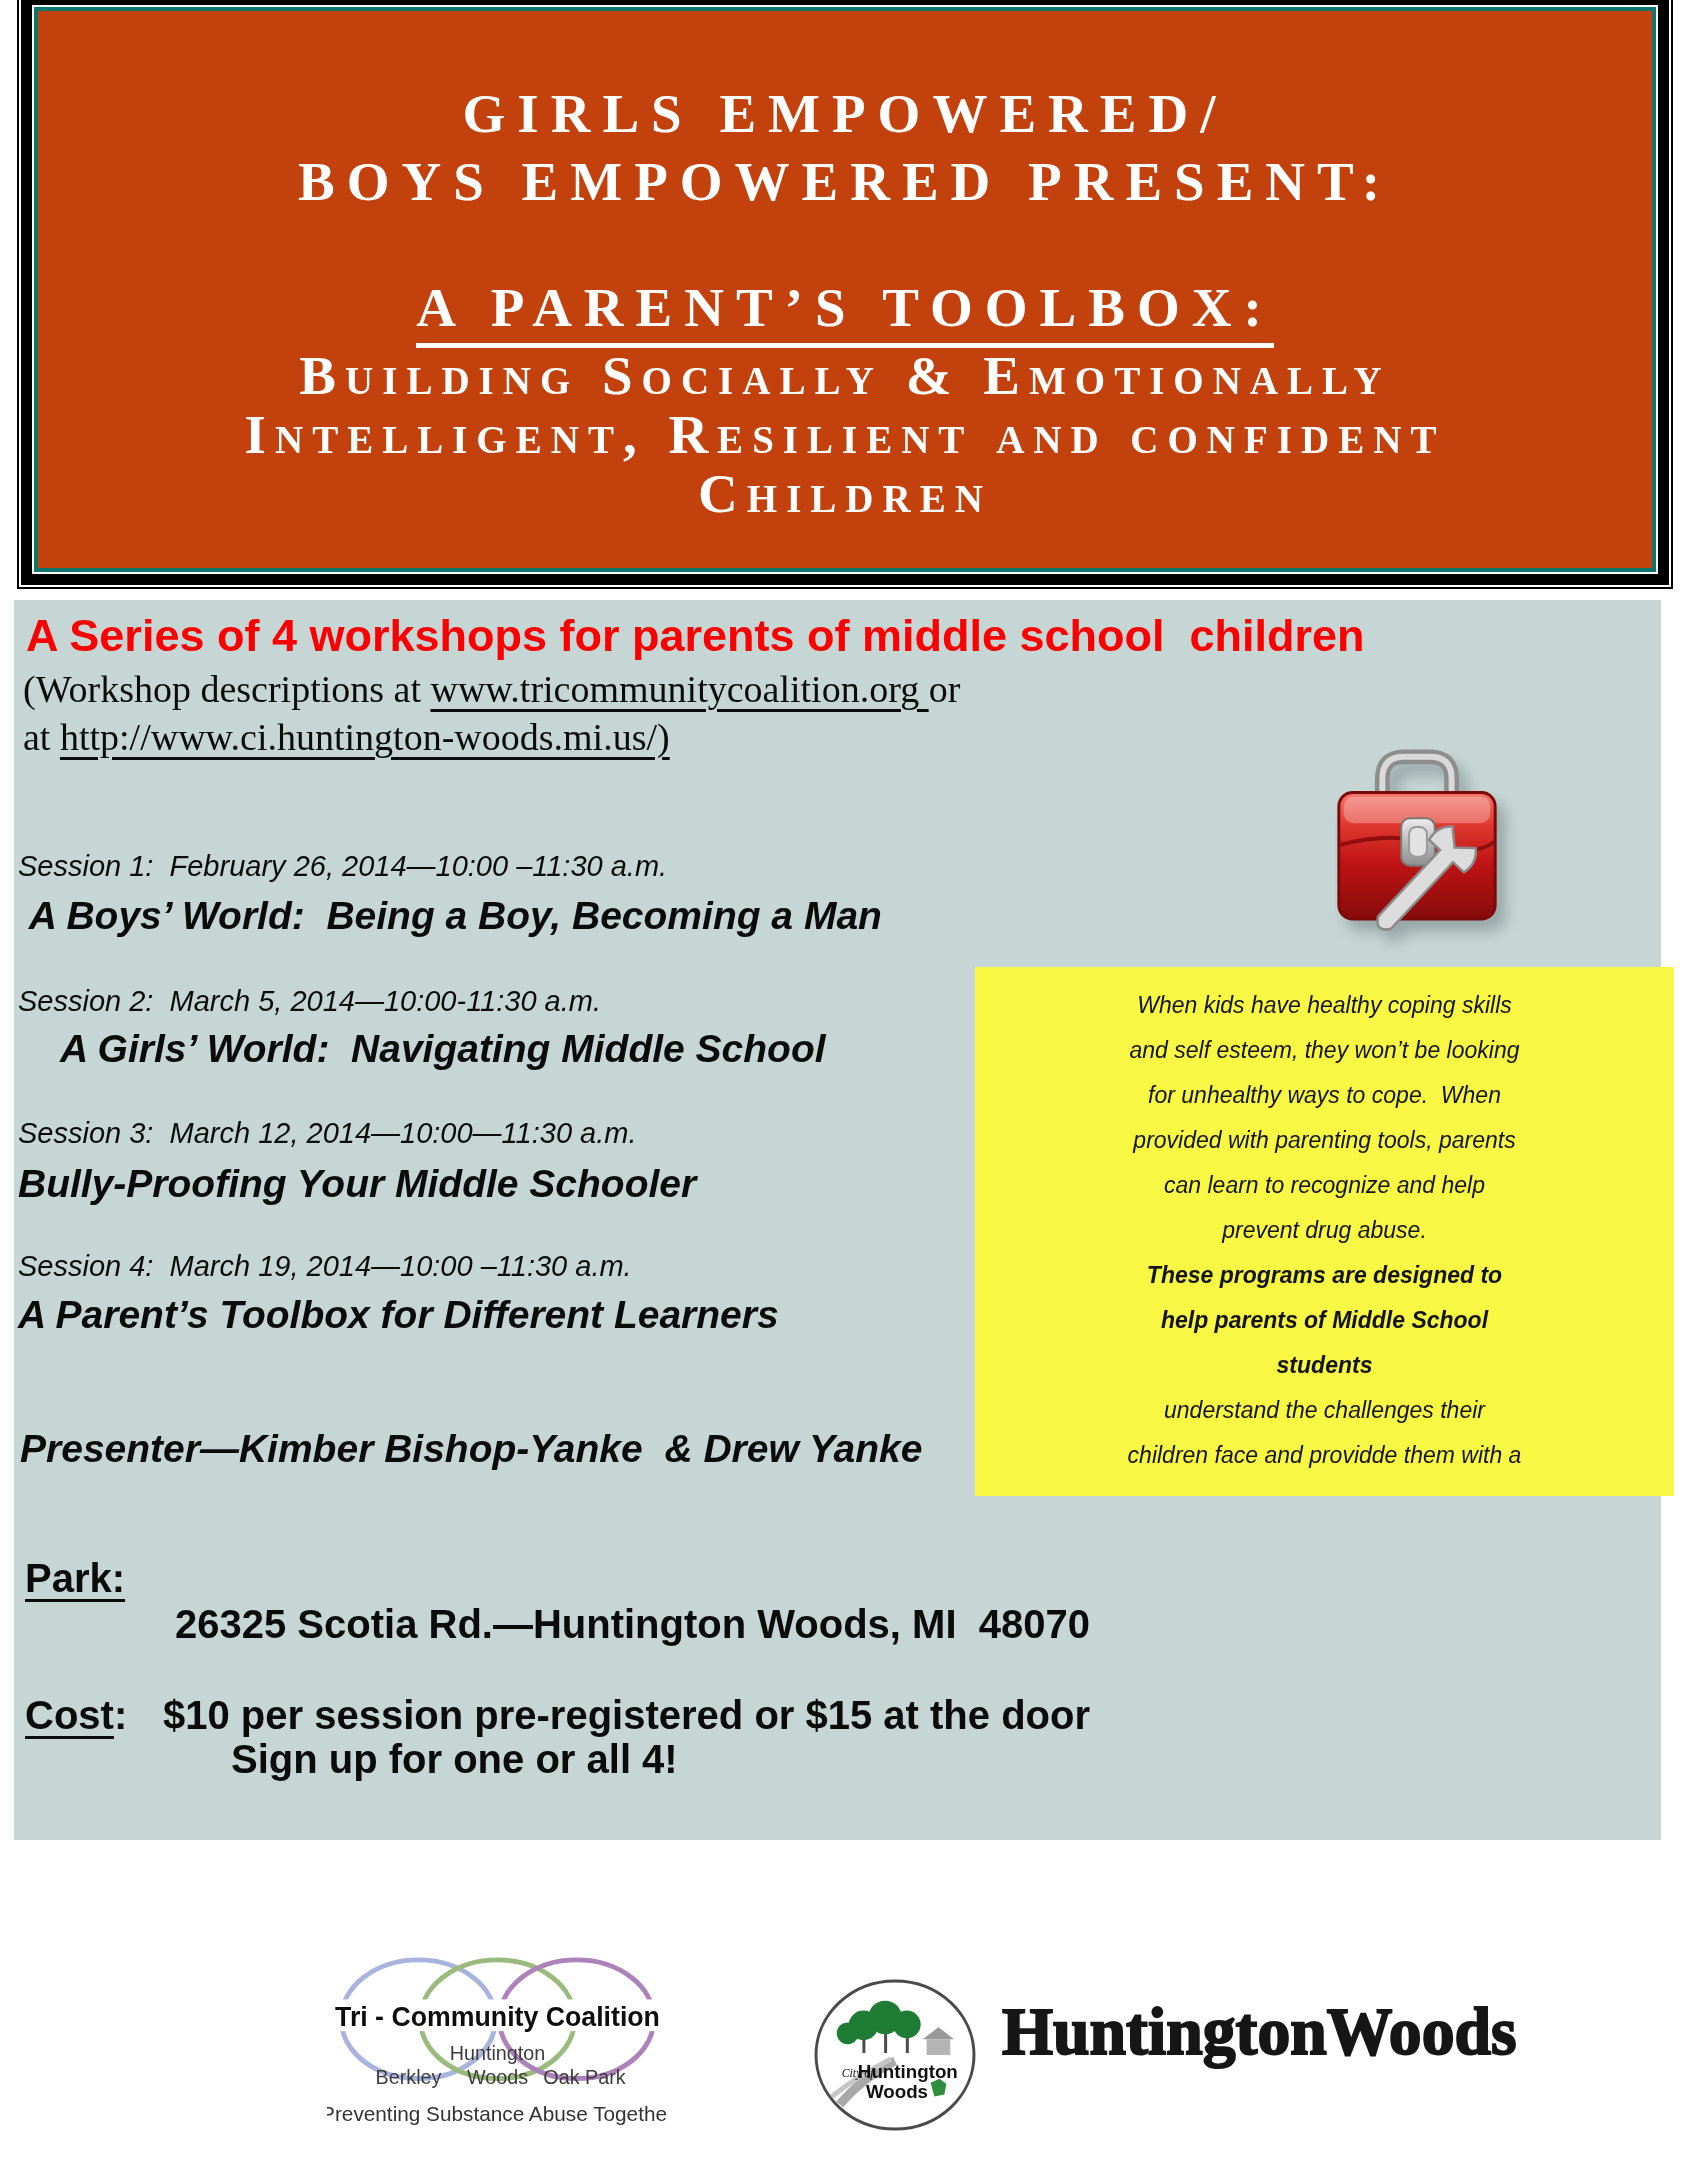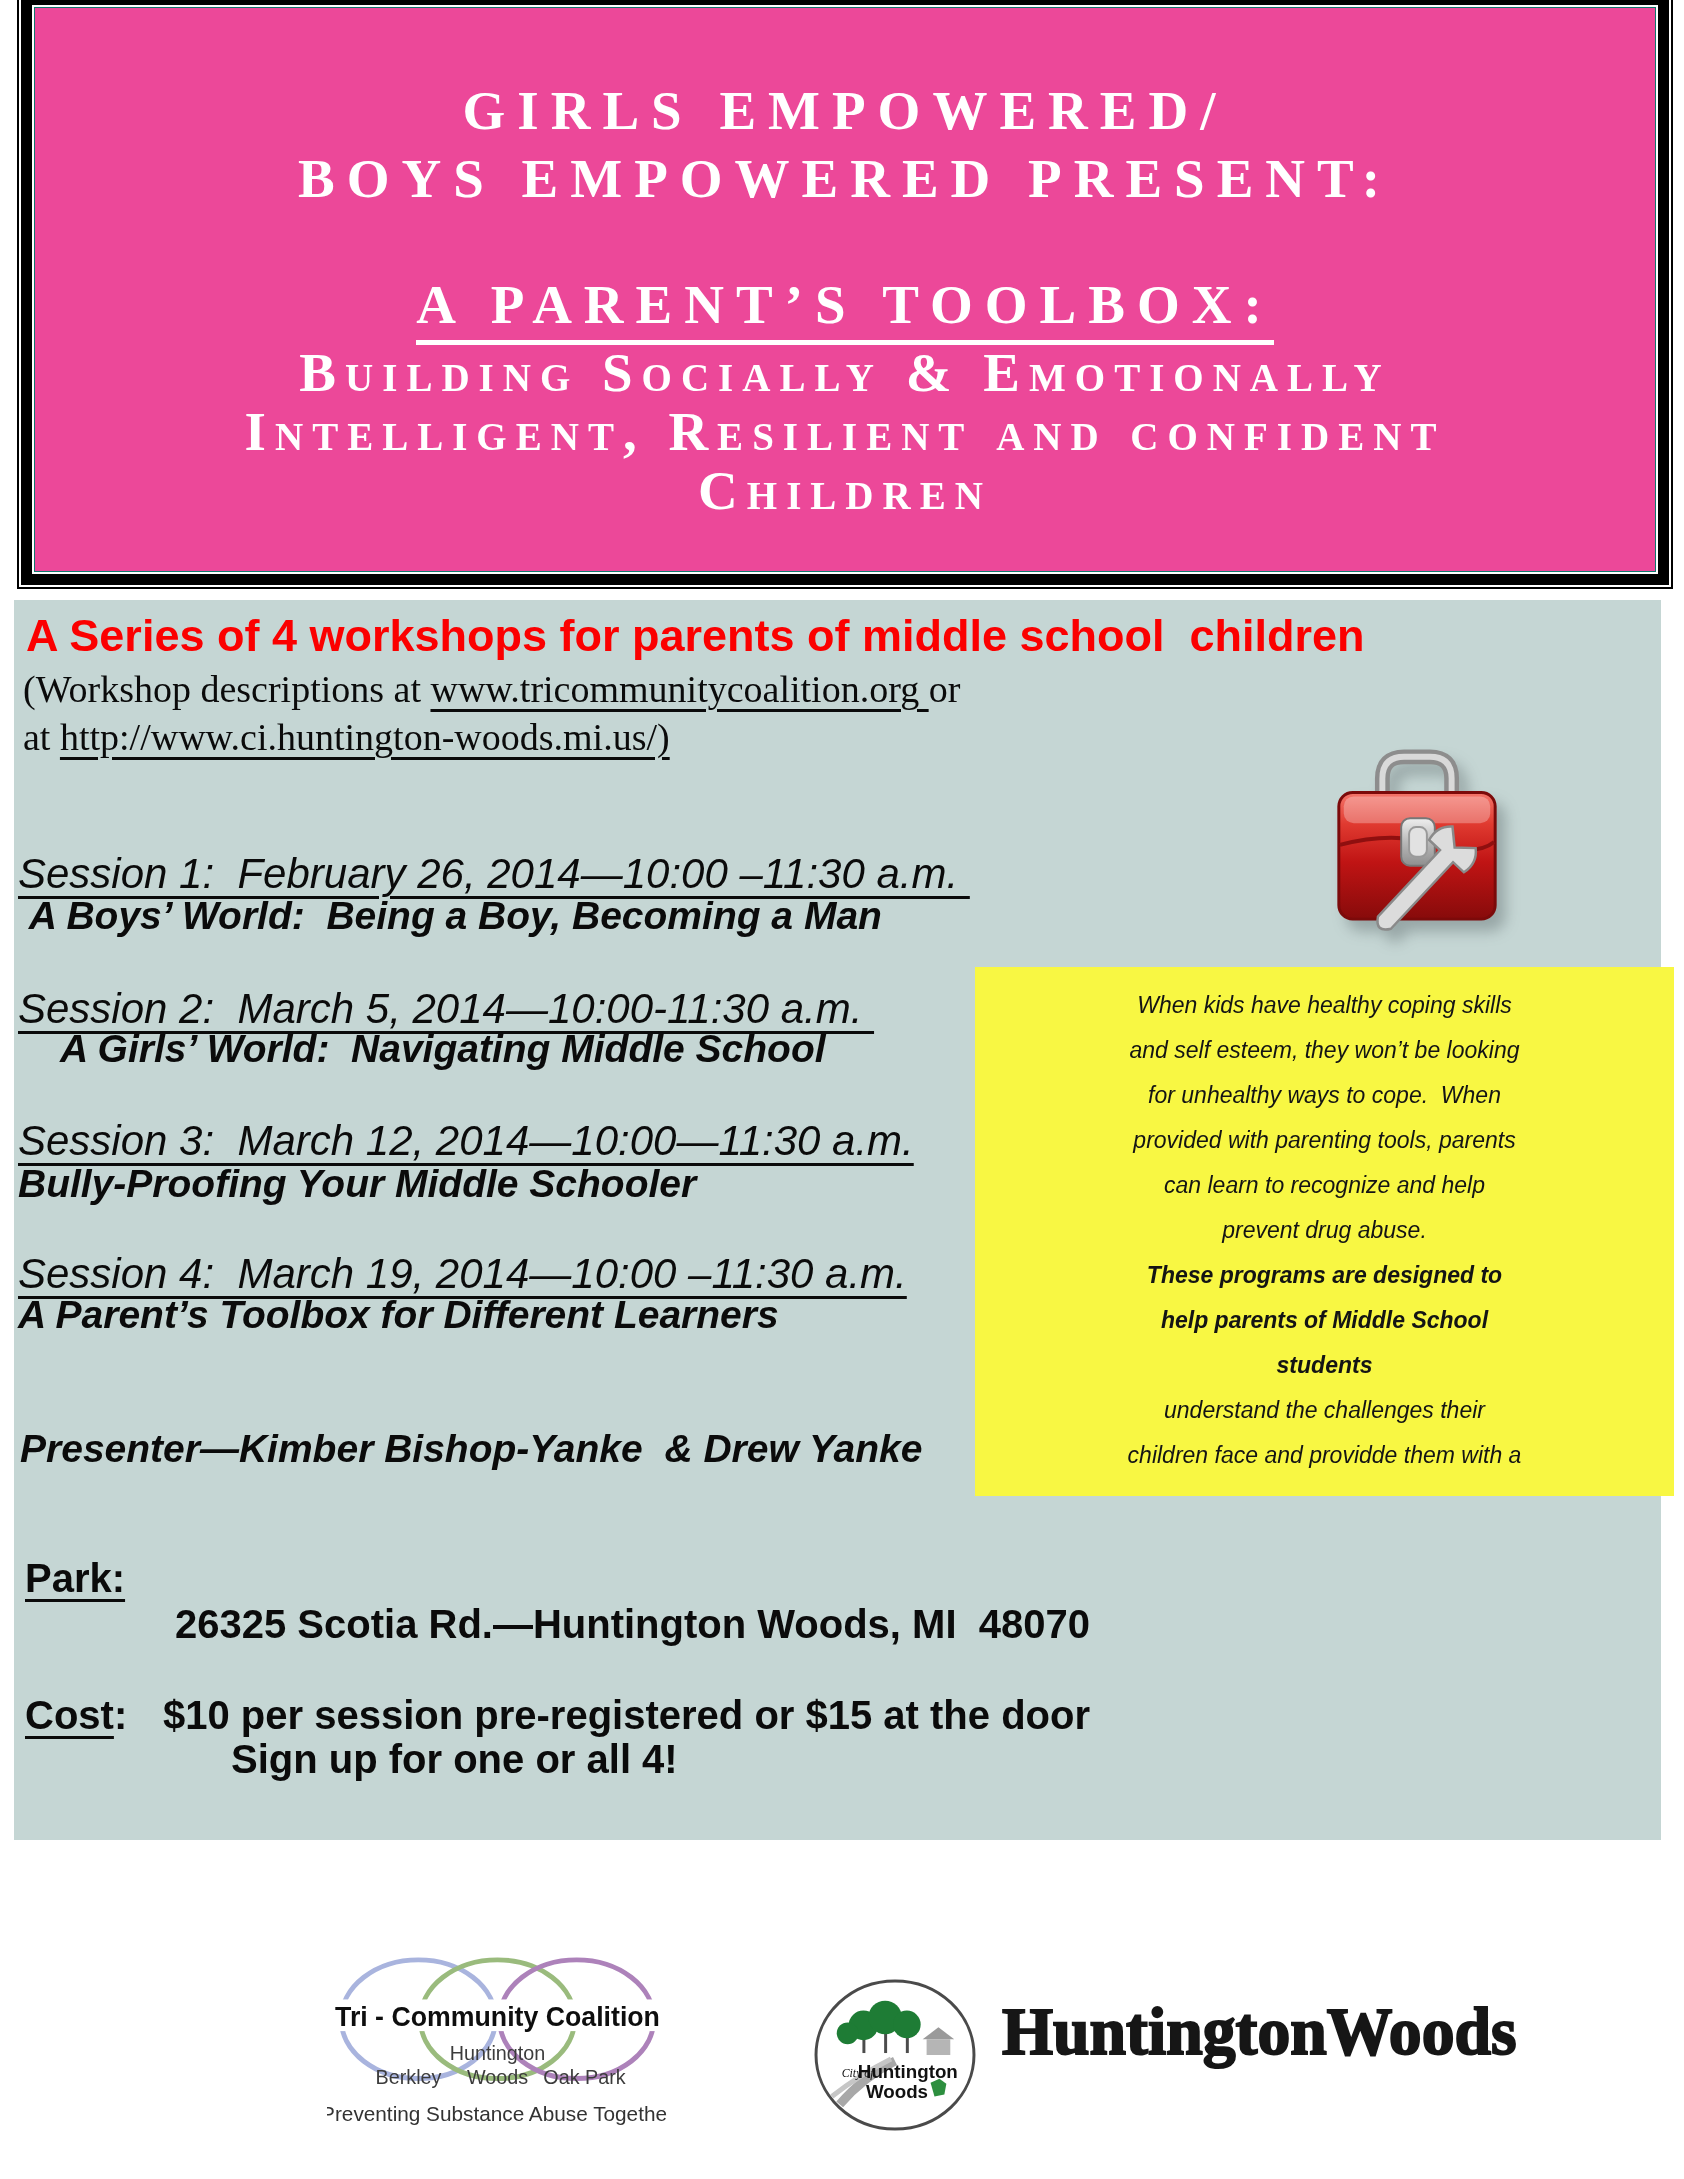--- a/index.html
+++ b/index.html
@@ -5,34 +5,34 @@
   html,body{margin:0;padding:0;background:#ffffff;}
   .page{position:relative;width:1684px;height:2179px;background:#ffffff;overflow:hidden;
         font-family:"Liberation Sans",sans-serif;color:#0b0b0b;}
   .t{white-space:pre-wrap;}
 
   
   .header-frame{position:absolute;left:17px;top:-10px;width:1656px;height:599px;
     box-sizing:border-box;border:2px solid #000;padding:2px;background:#fff;}
   .frame-mid{box-sizing:border-box;width:100%;height:100%;border:11px solid #000;padding:2px;background:#fff;}
   .frame-inner{box-sizing:border-box;position:relative;width:100%;height:100%;
-    border:1px solid #0f766e;background:#ec4899;}
+    border:4px solid #0f766e;background:#c2410c;}
   .hline{position:absolute;left:0;width:100%;text-align:center;color:#ffffff;
     font-family:"Liberation Serif",serif;font-weight:bold;}
   .htitle{font-size:55px;letter-spacing:12px;}
   .hsub{font-size:55px;letter-spacing:9px;font-variant:small-caps;}
   .hu{display:inline-block;border-bottom:5px solid #fff;padding-bottom:4px;}
 
   
   .panel{position:absolute;left:14px;top:600px;width:1647px;height:1240px;background:#c5d6d4;}
   .abs{position:absolute;}
   .red-heading{font-size:45px;font-weight:bold;color:#fb0000;letter-spacing:0px;}
   .note{font-size:38px;color:#0b0b0b;font-family:Liberation Serif, serif;}
   .u3{text-decoration:underline;text-decoration-thickness:3px;text-underline-offset:7px;color:inherit;}
-  .sess-h{font-size:42px;font-style:italic;text-decoration:underline;
+  .sess-h{font-size:29px;font-style:italic;
           text-decoration-thickness:2.5px;text-underline-offset:8px;}
   .sess-t{font-size:39px;font-style:italic;font-weight:bold;}
   .wc{font-size:40px;font-weight:bold;}
 
   
   .callout{position:absolute;left:975px;top:967px;width:699px;height:529px;background:#f8f743;
     box-sizing:border-box;padding-top:16px;text-align:center;font-style:italic;
     font-size:23px;line-height:45px;color:#141414;}
   .callout .b{font-weight:bold;}
 

